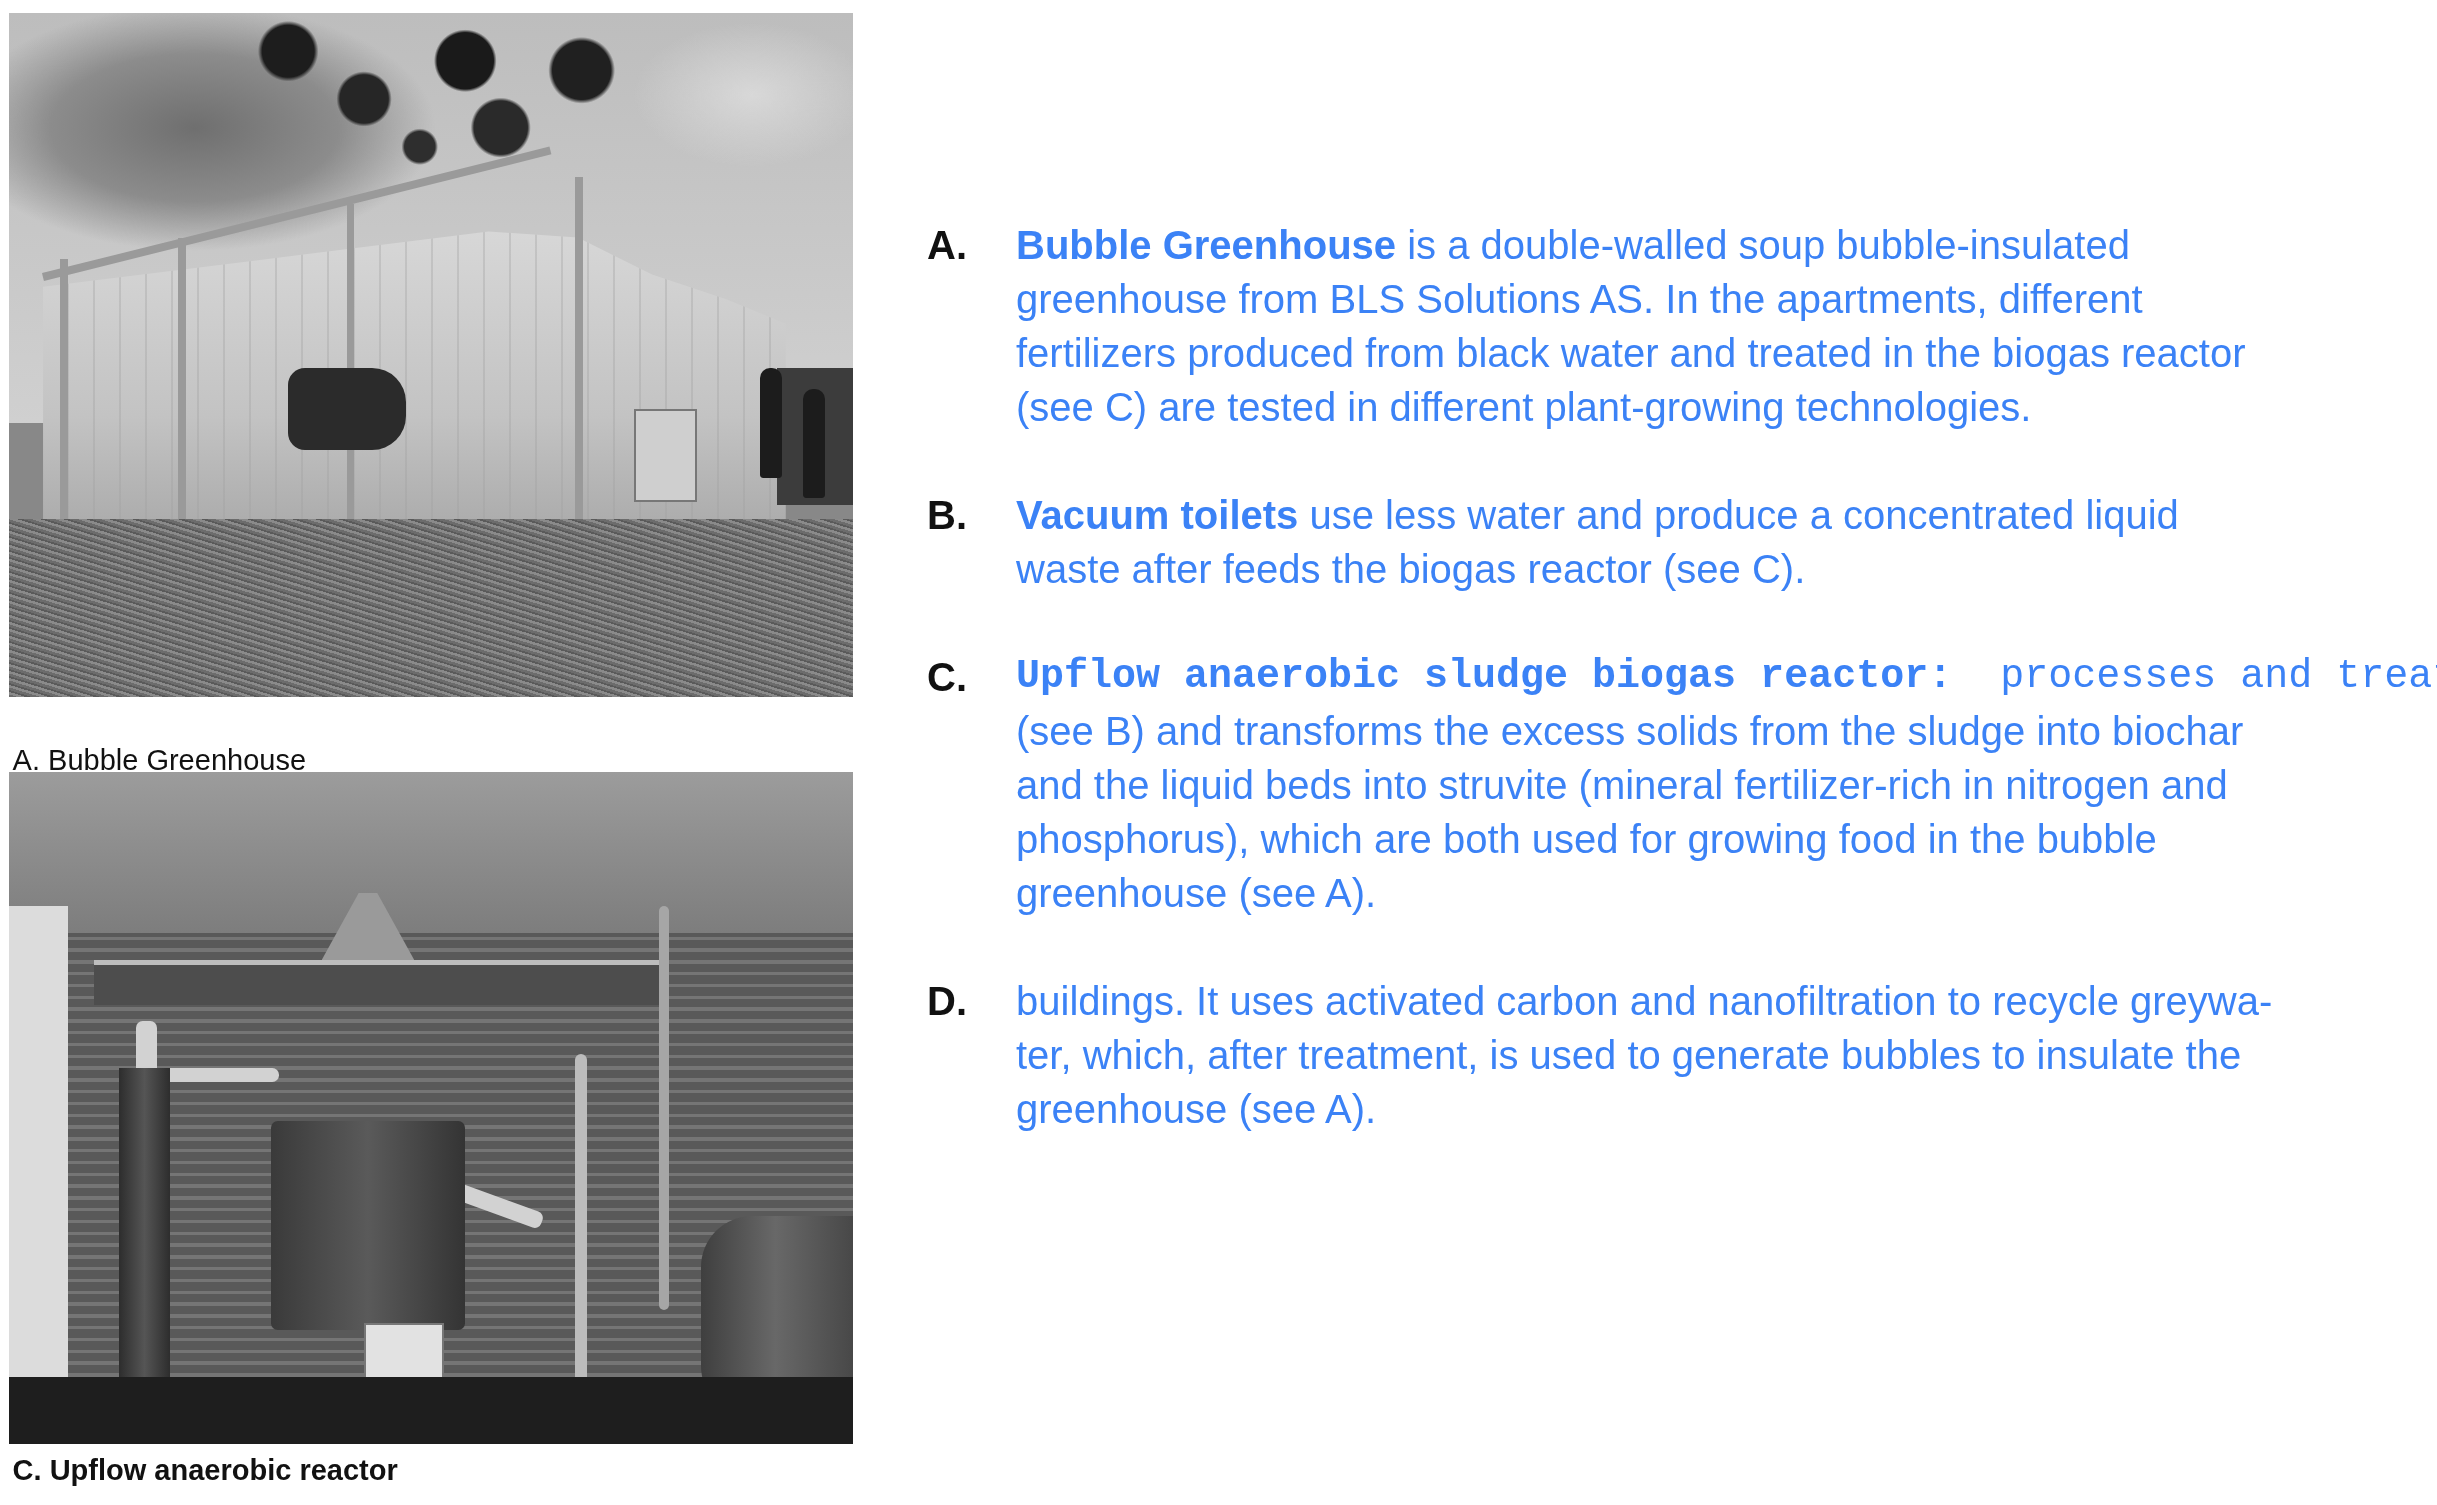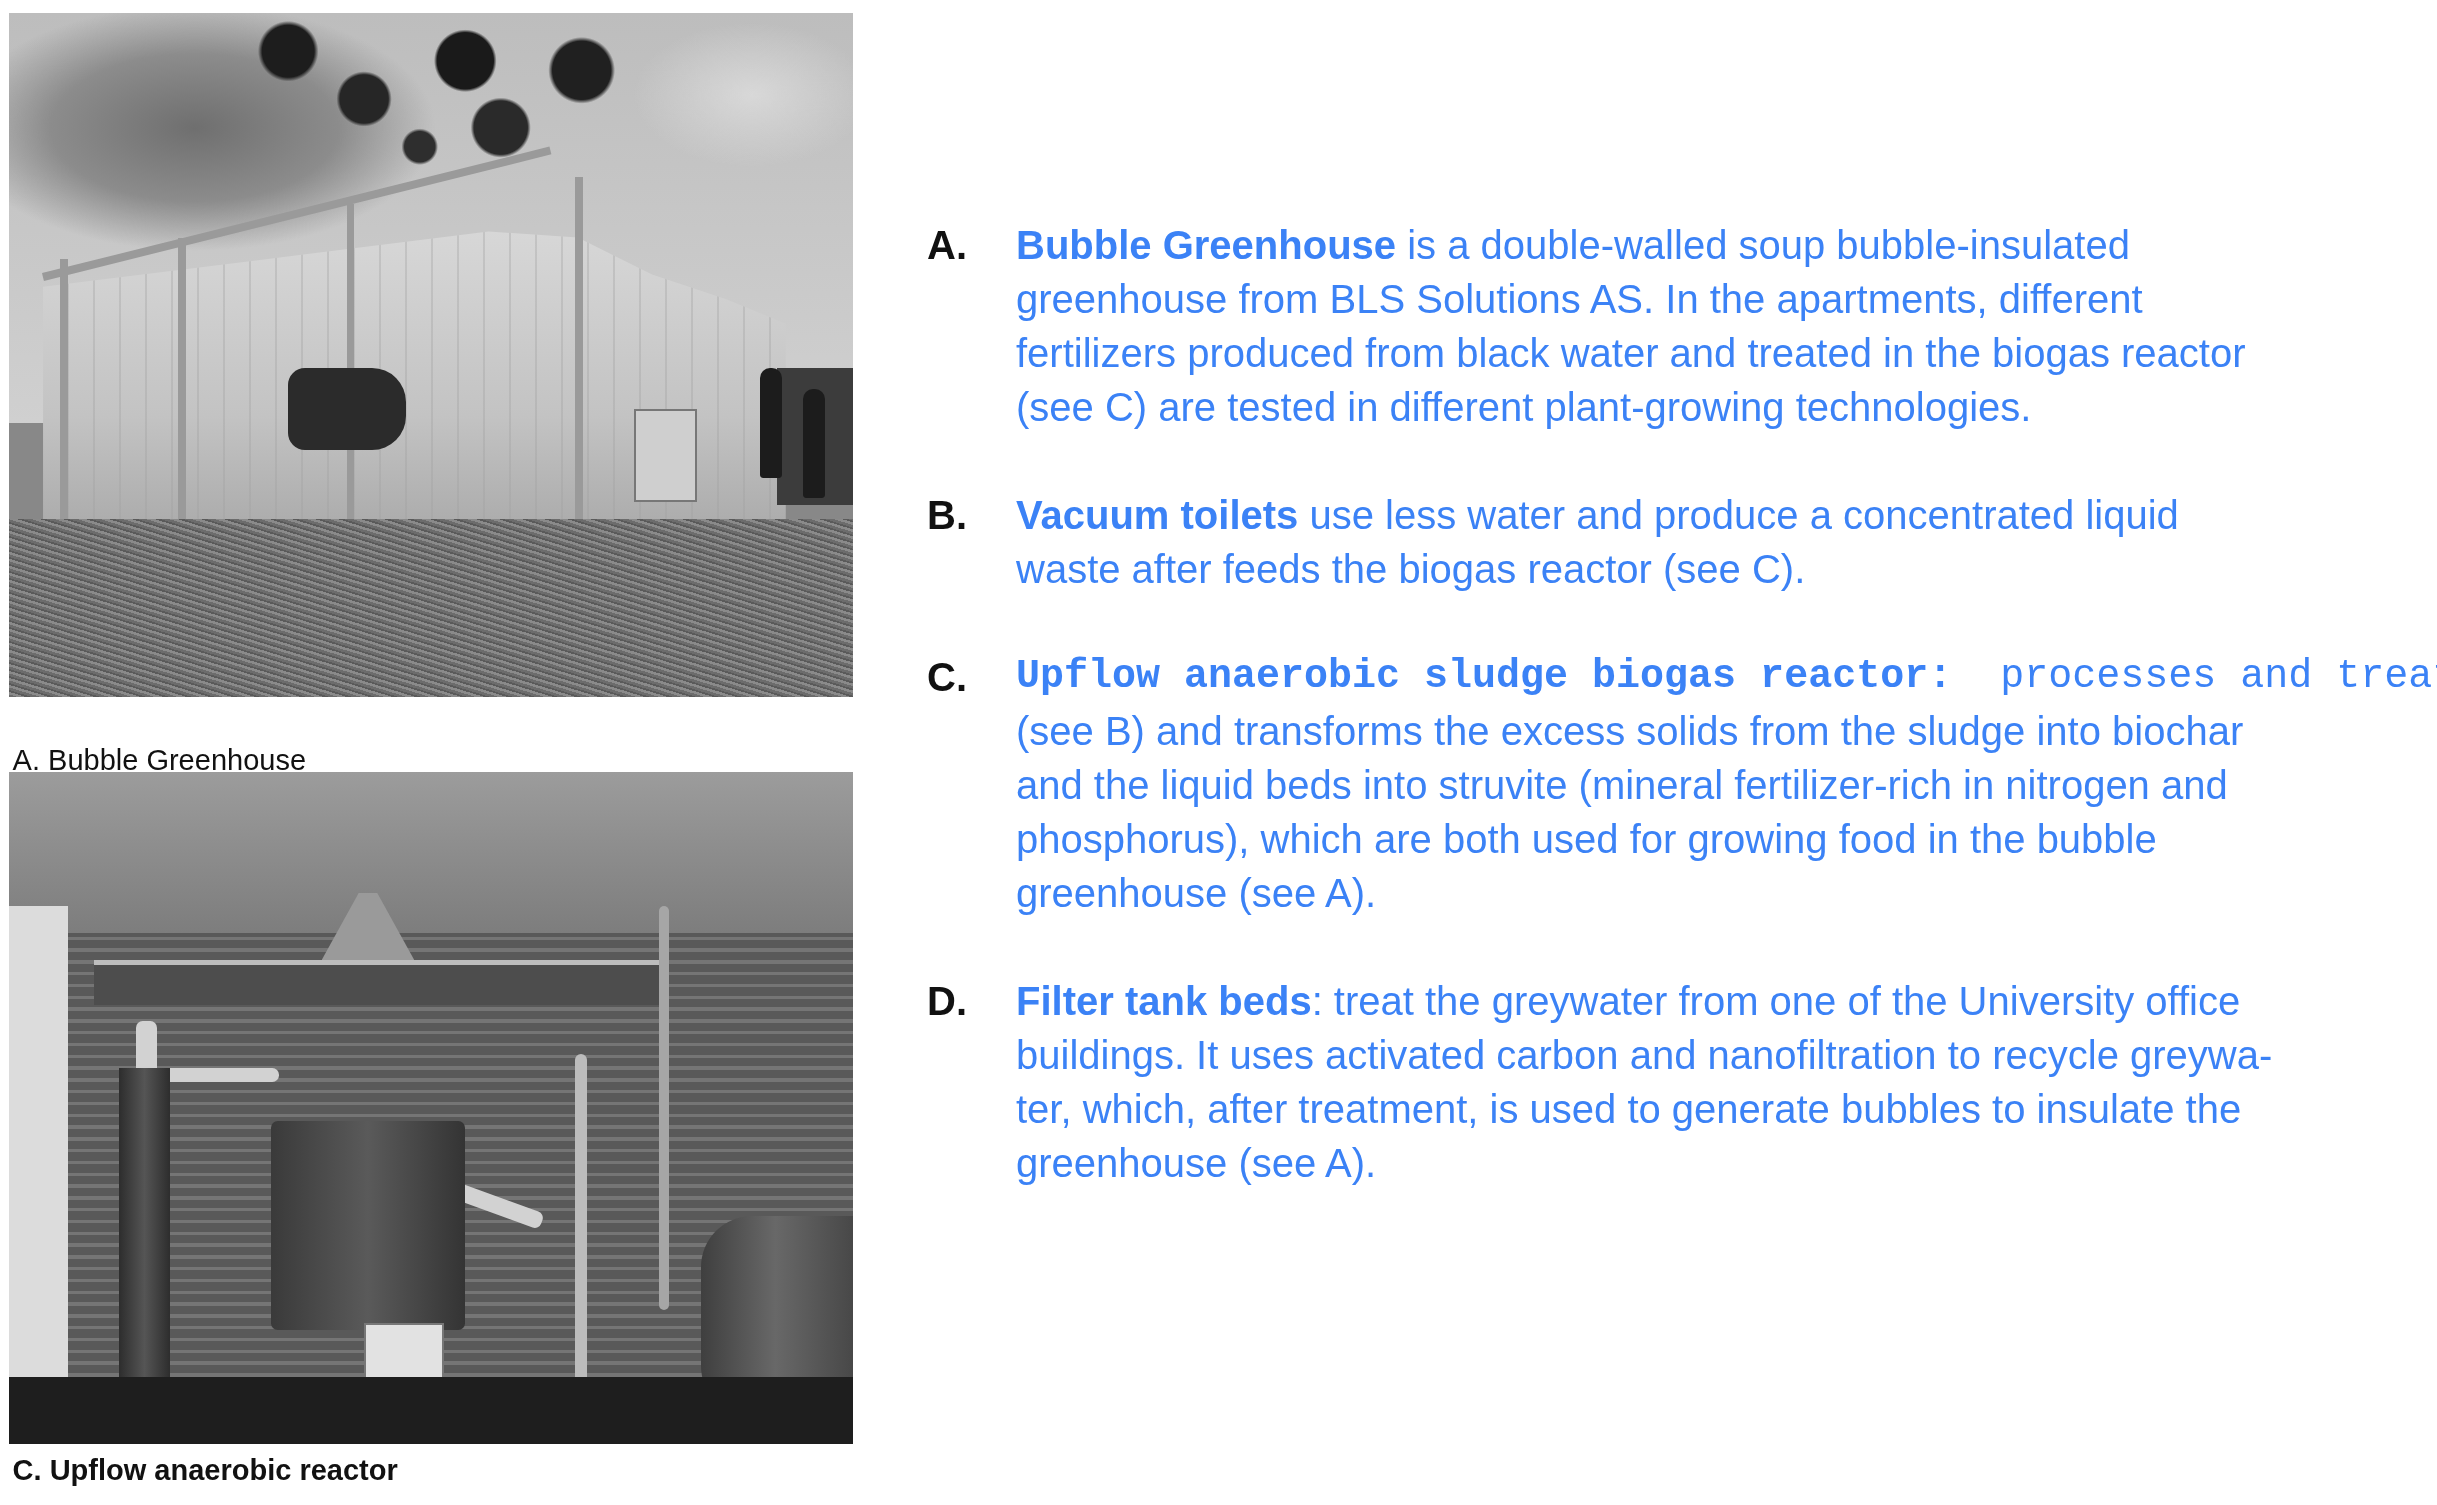--- a/index.html
+++ b/index.html
@@ -130,20 +130,19 @@
       <span class="line">(see B) and transforms the excess solids from the sludge into biochar</span>
       <span class="line">and the liquid beds into struvite (mineral fertilizer-rich in nitrogen and</span>
       <span class="line">phosphorus), which are both used for growing food in the bubble</span>
       <span class="line">greenhouse (see A).</span>
     </div>
   </div>
 
   <div class="item">
     <span class="item-letter">D.</span>
     <div class="item-text">
-      <span class="line"><b>Filter tank beds</b><span>: treat the greywater from one of the University office</span></span>
       <span class="line">buildings. It uses activated carbon and nanofiltration to recycle greywa-</span>
       <span class="line">ter, which, after treatment, is used to generate bubbles to insulate the</span>
       <span class="line">greenhouse (see A).</span>
     </div>
   </div>
 </div>
 
 
 </body></html>

